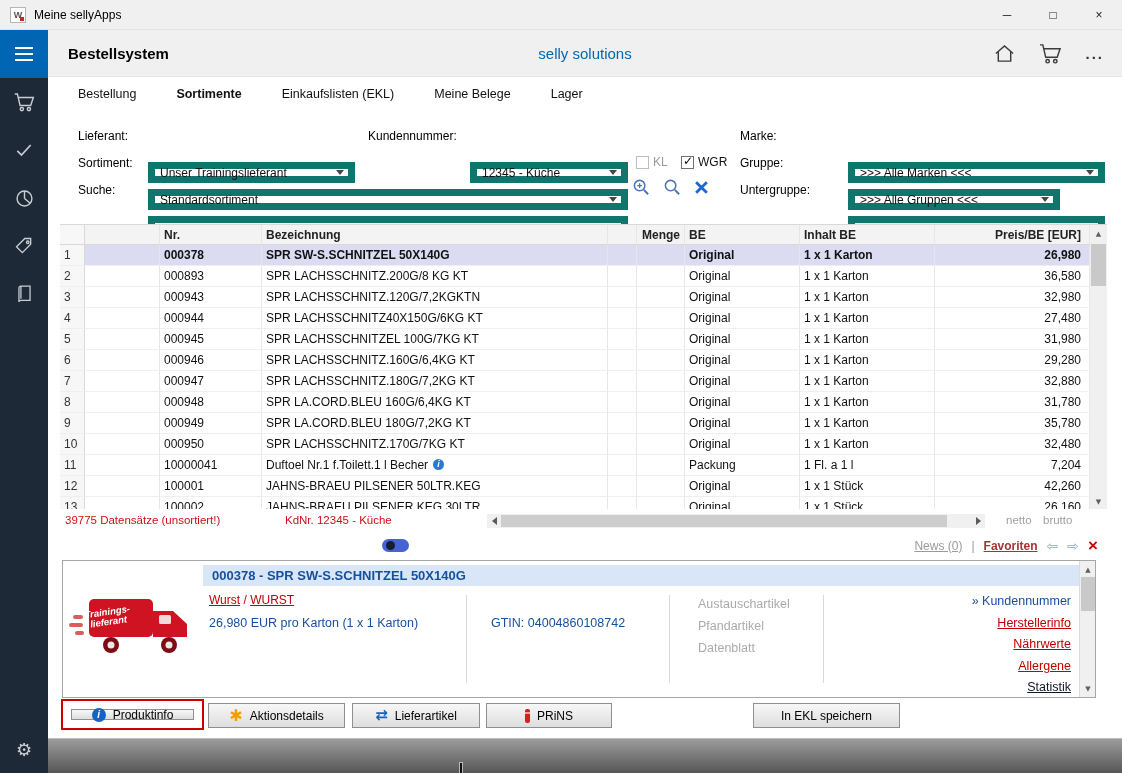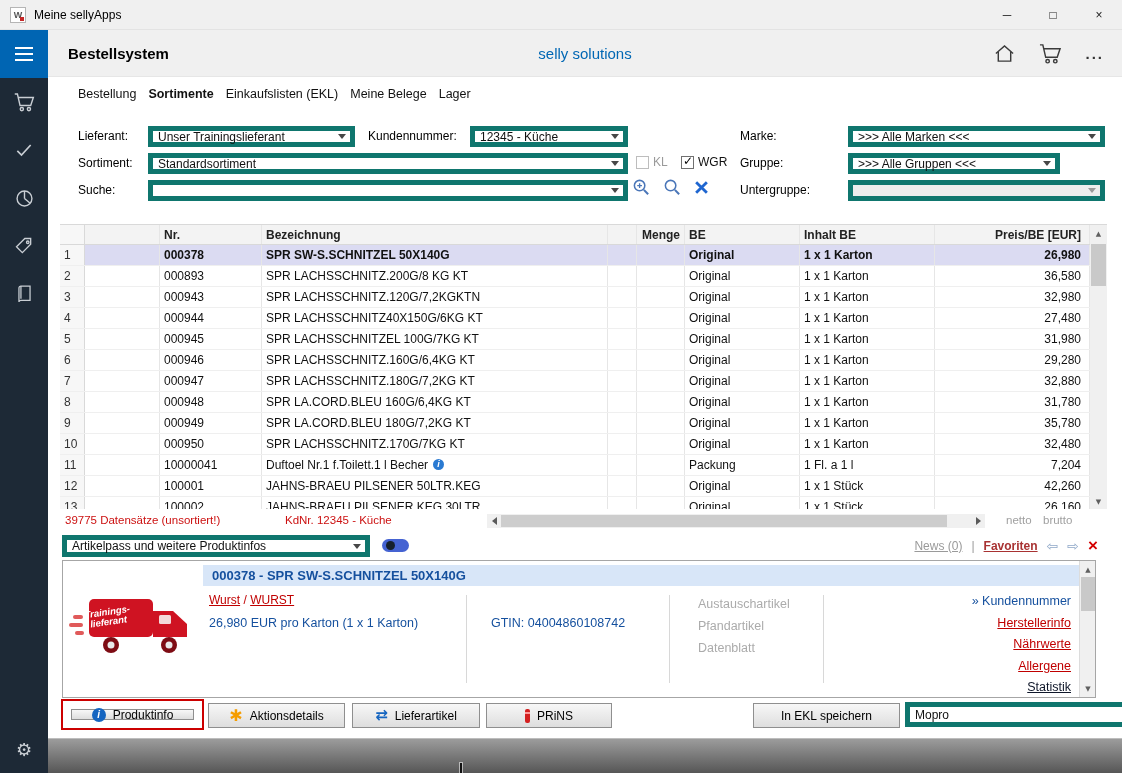--- a/index.html
+++ b/index.html
@@ -24,28 +24,28 @@
   
   .header { position:absolute; left:48px; top:30px; width:1074px; height:47px; background:#f0f0f0; display:flex; align-items:center; border-bottom:1px solid #e6e6e6; }
   .app-title { margin-left:20px; font-size:15px; font-weight:bold; color:#000; }
   .brand { position:absolute; left:0; right:0; text-align:center; font-size:15px; color:#0067b4; pointer-events:none; }
   .header-icons { margin-left:auto; display:flex; align-items:center; gap:22px; margin-right:18px; }
   .ellipsis { font-size:15px; font-weight:bold; letter-spacing:2px; color:#333; }
 
   
   .content { position:absolute; left:48px; top:77px; width:1074px; height:661px; background:#fff; }
 
-  .tabbar { position:absolute; left:30px; top:10px; display:flex; gap:12px; }
+  .tabbar { position:absolute; left:30px; top:10px; display:flex; gap:40px; }
   .tab { font-size:12.5px; color:#111; cursor:pointer; }
   .tab.active { font-weight:bold; }
 
   
   .filters { position:absolute; left:0; top:40px; width:1074px; height:104px; }
   .flabel { position:absolute; font-size:12px; color:#000; }
-  .combo { position:absolute; height:21px; background:#fff; border:5px solid #0f766e; display:flex; align-items:center; font-size:12px; padding-left:5px; cursor:default; }
+  .combo { position:absolute; height:21px; background:#fff; border:7px solid #0f766e; display:flex; align-items:center; font-size:12px; padding-left:5px; cursor:default;margin-top:36px; }
   .combo.disabled { background:#ededed; }
   .combo-text { white-space:nowrap; overflow:hidden; }
   .combo .arrow { margin-left:auto; width:17px; height:100%; display:flex; align-items:center; justify-content:center; flex:none; }
   .combo .arrow::after { content:""; border-left:4px solid transparent; border-right:4px solid transparent; border-top:5px solid #474747; }
   .combo.disabled .arrow::after { border-top-color:#9a9a9a; }
 
   .cb { position:absolute; display:flex; align-items:center; gap:4px; font-size:12px; cursor:default; }
   .cb .box { width:13px; height:13px; border:1px solid #707070; background:#fff; position:relative; flex:none; }
   .cb.checked .box::after { content:"✓"; position:absolute; left:1px; top:-3px; font-size:12px; font-weight:bold; color:#000; }
   .cb.disabled { color:#9a9a9a; }

